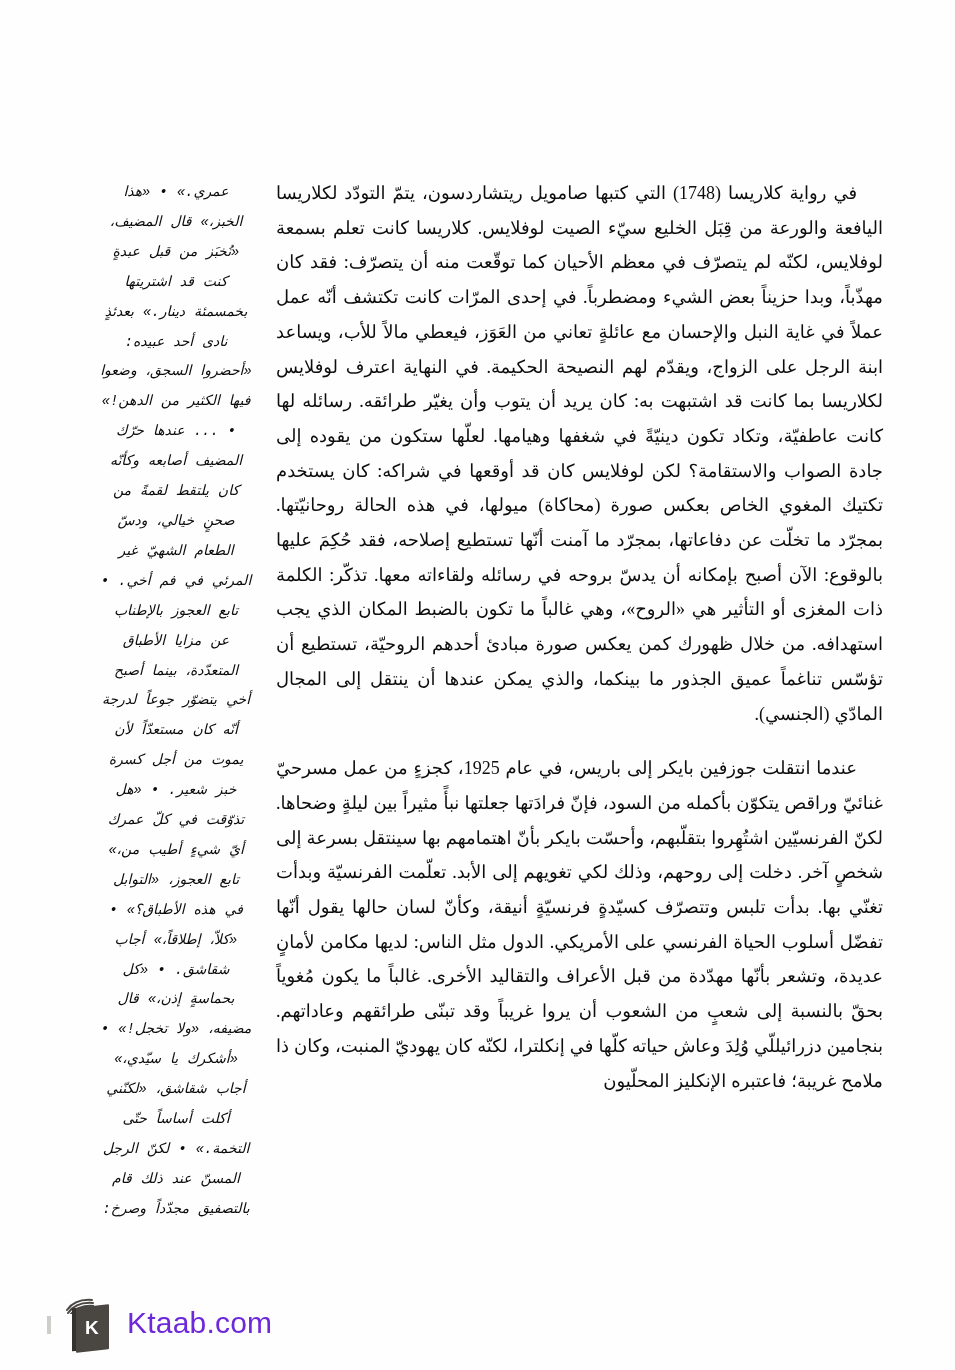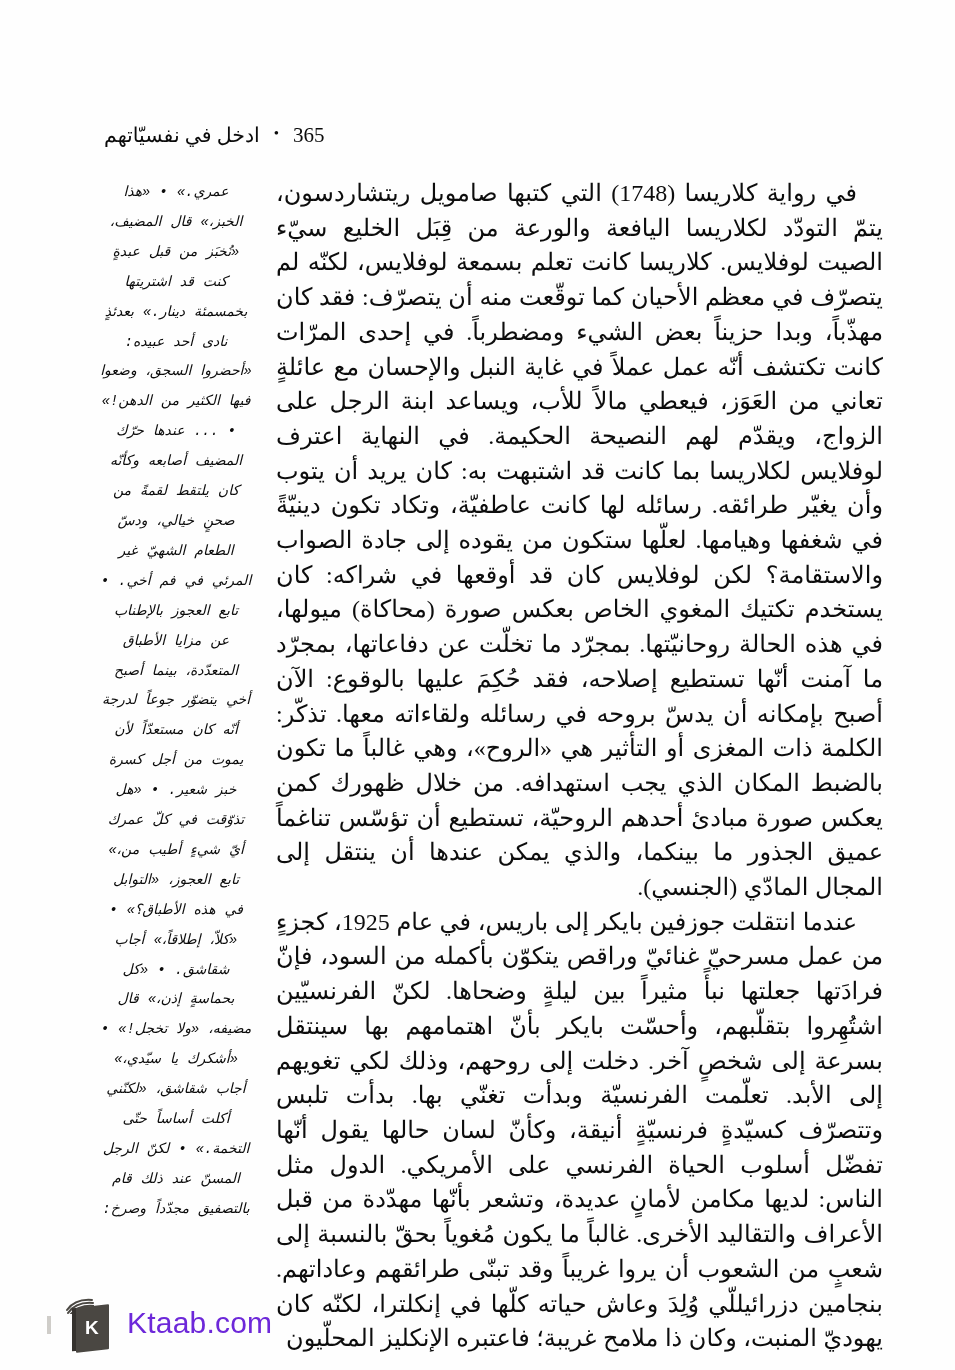--- a/index.html
+++ b/index.html
@@ -61,27 +61,27 @@
     position: absolute;
     top: 176px;
     right: 72px;
     width: 607px;
     direction: rtl;
     text-align: justify;
     text-align-last: right;
   }
   .main-col p {
     margin: 0;
-    font-size: 24px;
+    font-size: 18px;
     line-height: 34.7px;
     text-indent: 26px;
     word-spacing: 0.5px;
   }
   .main-col p + p {
-    margin-top: 0;
+    margin-top: 20px;
   }
 
   
   .margin-note {
     position: absolute;
     top: 178px;
     left: 100px;
     width: 152px;
     direction: rtl;
     text-align: center;
@@ -161,25 +161,20 @@
     width: 4px;
     height: 18px;
     background: #cfcdc9;
   }
 </style>
 </head>
 <body>
 
 <div class="page">
 
-  <div class="running-head">
-    <span class="rh-title">ادخل في نفسيّاتهم</span>
-    <span class="rh-dot">•</span>
-    <span class="rh-folio">365</span>
-  </div>
 
   <div class="main-col">
     <p>في رواية كلاريسا (1748) التي كتبها صامويل ريتشاردسون، يتمّ التودّد لكلاريسا اليافعة والورعة من قِبَل الخليع سيّء الصيت لوفلايس. كلاريسا كانت تعلم بسمعة لوفلايس، لكنّه لم يتصرّف في معظم الأحيان كما توقّعت منه أن يتصرّف: فقد كان مهذّباً، وبدا حزيناً بعض الشيء ومضطرباً. في إحدى المرّات كانت تكتشف أنّه عمل عملاً في غاية النبل والإحسان مع عائلةٍ تعاني من العَوَز، فيعطي مالاً للأب، ويساعد ابنة الرجل على الزواج، ويقدّم لهم النصيحة الحكيمة. في النهاية اعترف لوفلايس لكلاريسا بما كانت قد اشتبهت به: كان يريد أن يتوب وأن يغيّر طرائقه. رسائله لها كانت عاطفيّة، وتكاد تكون دينيّةً في شغفها وهيامها. لعلّها ستكون من يقوده إلى جادة الصواب والاستقامة؟ لكن لوفلايس كان قد أوقعها في شراكه: كان يستخدم تكتيك المغوي الخاص بعكس صورة (محاكاة) ميولها، في هذه الحالة روحانيّتها. بمجرّد ما تخلّت عن دفاعاتها، بمجرّد ما آمنت أنّها تستطيع إصلاحه، فقد حُكِمَ عليها بالوقوع: الآن أصبح بإمكانه أن يدسّ بروحه في رسائله ولقاءاته معها. تذكّر: الكلمة ذات المغزى أو التأثير هي «الروح»، وهي غالباً ما تكون بالضبط المكان الذي يجب استهدافه. من خلال ظهورك كمن يعكس صورة مبادئ أحدهم الروحيّة، تستطيع أن تؤسّس تناغماً عميق الجذور ما بينكما، والذي يمكن عندها أن ينتقل إلى المجال المادّي (الجنسي).</p>
     <p>عندما انتقلت جوزفين بايكر إلى باريس، في عام 1925، كجزءٍ من عمل مسرحيّ غنائيّ وراقص يتكوّن بأكمله من السود، فإنّ فرادَتها جعلتها نبأً مثيراً بين ليلةٍ وضحاها. لكنّ الفرنسيّين اشتُهِروا بتقلّبهم، وأحسّت بايكر بأنّ اهتمامهم بها سينتقل بسرعة إلى شخصٍ آخر. دخلت إلى روحهم، وذلك لكي تغويهم إلى الأبد. تعلّمت الفرنسيّة وبدأت تغنّي بها. بدأت تلبس وتتصرّف كسيّدةٍ فرنسيّةٍ أنيقة، وكأنّ لسان حالها يقول أنّها تفضّل أسلوب الحياة الفرنسي على الأمريكي. الدول مثل الناس: لديها مكامن لأمانٍ عديدة، وتشعر بأنّها مهدّدة من قبل الأعراف والتقاليد الأخرى. غالباً ما يكون مُغوياً بحقّ بالنسبة إلى شعبٍ من الشعوب أن يروا غريباً وقد تبنّى طرائقهم وعاداتهم. بنجامين دزرائيللّي وُلِدَ وعاش حياته كلّها في إنكلترا، لكنّه كان يهوديّ المنبت، وكان ذا ملامح غريبة؛ فاعتبره الإنكليز المحلّيون</p>
   </div>
 
   <div class="margin-note">
     <p>عمري.» • «هذا الخبز،» قال المضيف، «نُخبَز من قبل عبدةٍ كنت قد اشتريتها بخمسمئة دينار.» بعدئذٍ نادى أحد عبيده: «أحضروا السجق، وضعوا فيها الكثير من الدهن!» • ... عندها حرّك المضيف أصابعه وكأنّه كان يلتقط لقمةً من صحنٍ خيالي، ودسّ الطعام الشهيّ غير المرئي في فم أخي. • تابع العجوز بالإطناب عن مزايا الأطباق المتعدّدة، بينما أصبح أخي يتضوّر جوعاً لدرجة أنّه كان مستعدّاً لأن يموت من أجل كسرة خبز شعير. • «هل تذوّقت في كلّ عمرك أيّ شيءٍ أطيب من،» تابع العجوز، «التوابل في هذه الأطباق؟» • «كلاّ، إطلاقاً،» أجاب شقاشق. • «كل بحماسةٍ إذن،» قال مضيفه، «ولا تخجل!» • «أشكرك يا سيّدي،» أجاب شقاشق، «لكنّني أكلت أساساً حتّى التخمة.» • لكنّ الرجل المسنّ عند ذلك قام بالتصفيق مجدّداً وصرخ:</p>
   </div>
 

